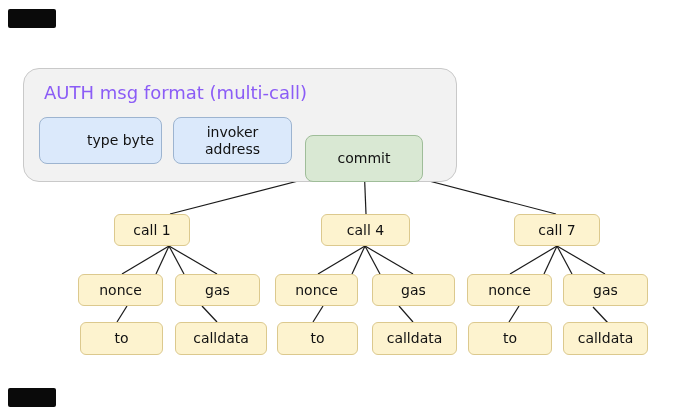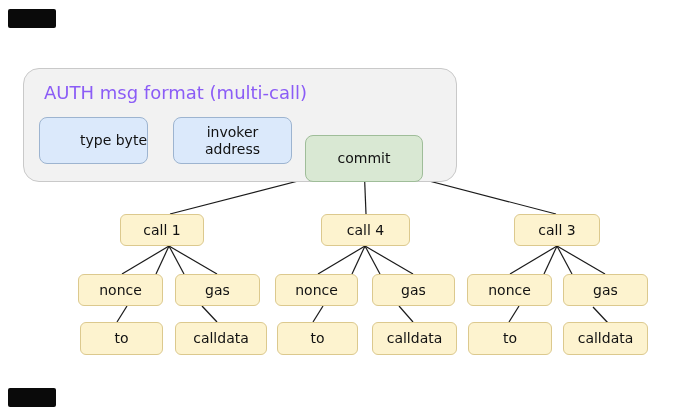--- a/index.html
+++ b/index.html
@@ -62,40 +62,40 @@
     <line x1="323" y1="306" x2="313" y2="322"></line>
     <line x1="399" y1="306" x2="413" y2="322"></line>
     <line x1="519" y1="306" x2="509" y2="322"></line>
     <line x1="593" y1="307" x2="608" y2="323"></line>
   </svg>
 
   <div class="group">
     <div class="group-title">AUTH msg format (multi-call)</div>
   </div>
 
-  <div class="box field" style="left:39px;top:117px;width:109px;height:47px;padding-left:40px;">
+  <div class="box field" style="left:39px;top:117px;width:123px;height:47px;padding-left:40px;">
     <span>type byte</span>
   </div>
 
   <div class="box field wrap-narrow" style="left:173px;top:117px;width:119px;height:47px;">
     <span>invoker address</span>
   </div>
 
   <div class="box field green" style="left:305px;top:135px;width:118px;height:47px;">
     <span>commit</span>
   </div>
 
-  <div class="box node" style="left:120px;top:214px;width:84px;height:32px;text-align:right;">
+  <div class="box node" style="left:114px;top:214px;width:76px;height:32px;text-align:right;">
     <span>call 1</span>
   </div>
   <div class="box node" style="left:321px;top:214px;width:89px;height:32px;">
     <span>call 4</span>
   </div>
   <div class="box node" style="left:514px;top:214px;width:86px;height:32px;">
-    <span>call 3</span>
+    <span>call 7</span>
   </div>
 
   <div class="box node" style="left:78px;top:274px;width:85px;height:32px;">
     <span>nonce</span>
   </div>
   <div class="box node" style="left:175px;top:274px;width:85px;height:32px;">
     <span>gas</span>
   </div>
   <div class="box node" style="left:275px;top:274px;width:83px;height:32px;">
     <span>nonce</span>

